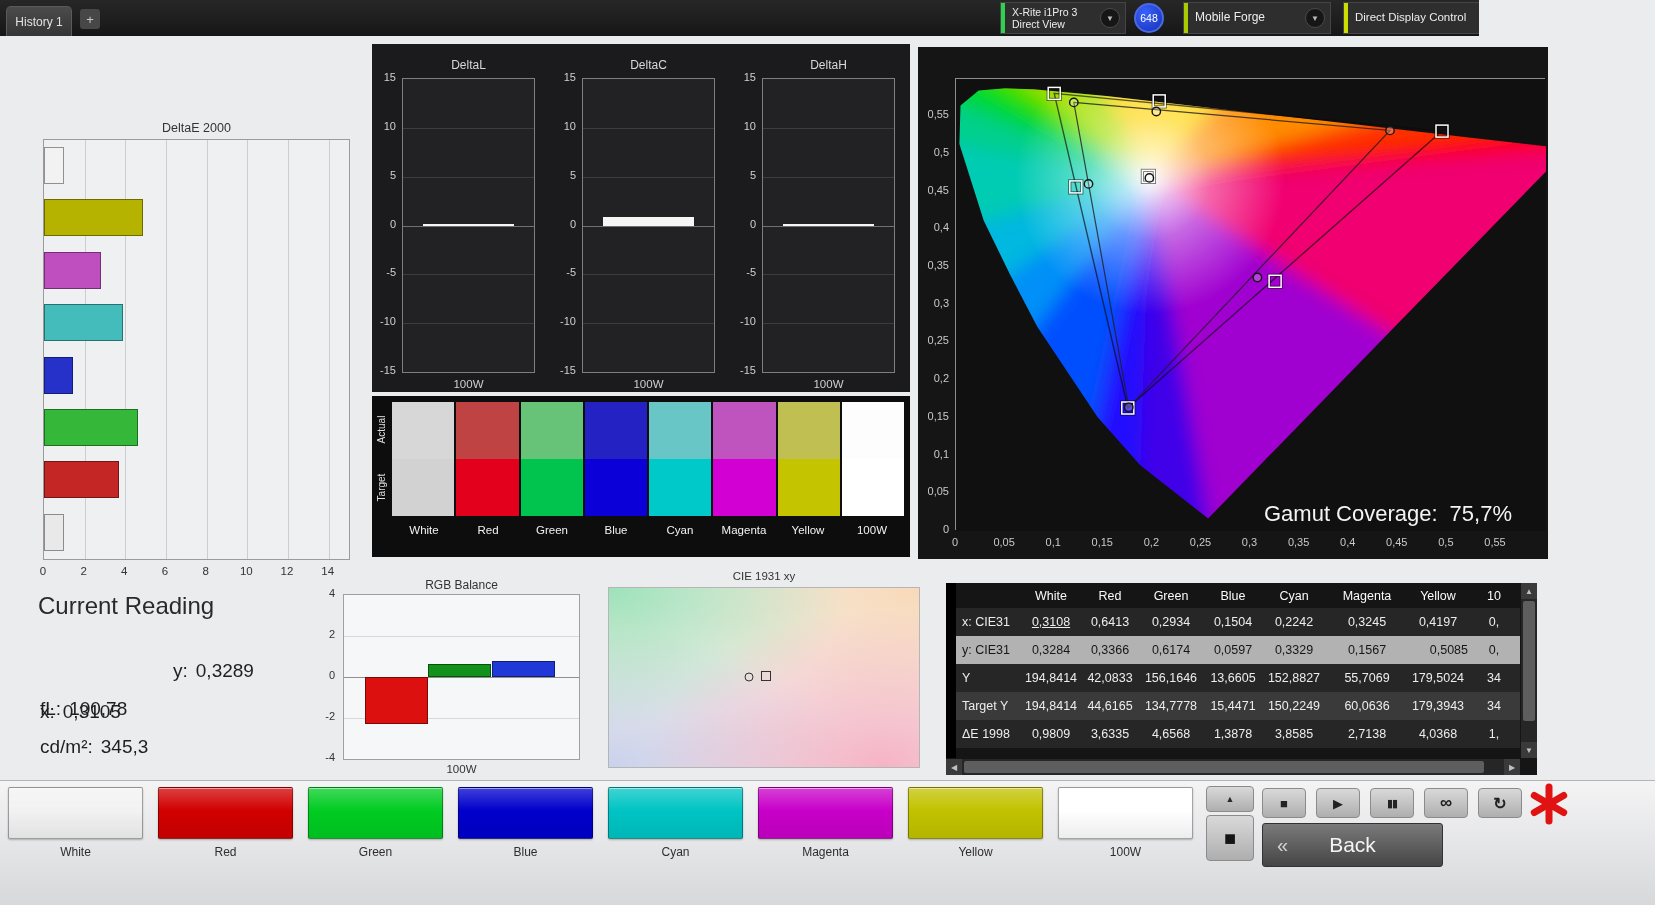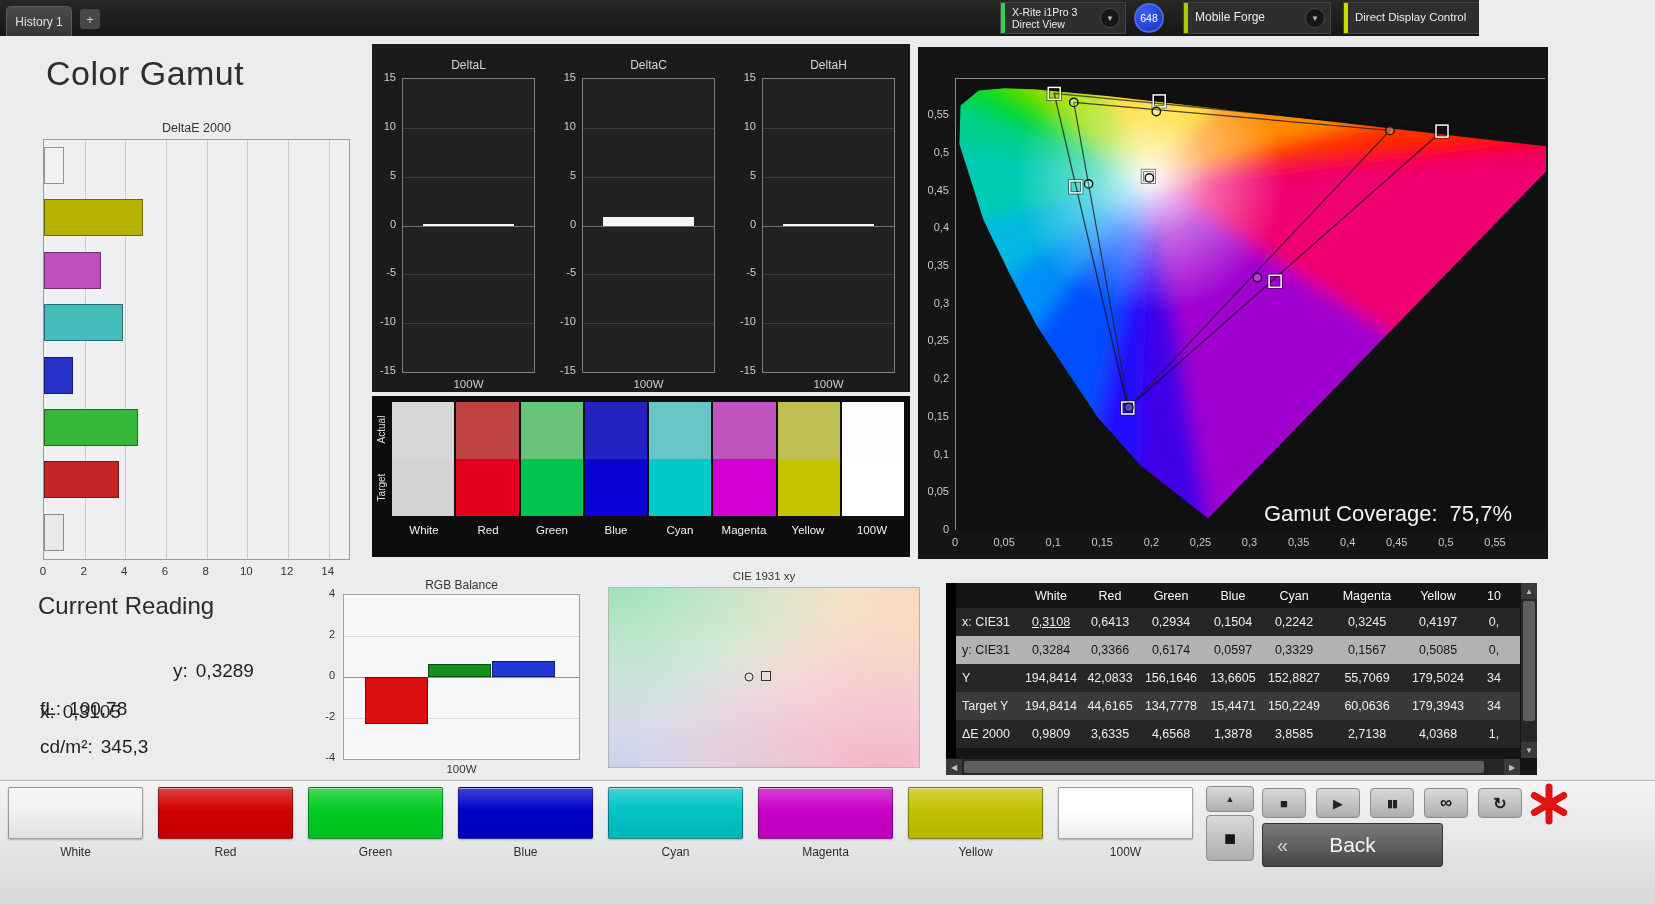--- a/index.html
+++ b/index.html
@@ -159,21 +159,20 @@
     <div class="dd" style="left:1343px;width:168px;">
       <span class="ddbar" style="background:#ccdd00;"></span>
       <span class="ddtext" style="font-size:11.5px;">Direct Display Control</span>
       <span class="ddchev">▼</span>
     </div>
 
     <div id="gearbtn">⚙</div>
     <div id="cornerbtn">⚙</div>
   </div>
 
-  <div id="page-title">Color Gamut</div>
 
   <div id="deltae-title">DeltaE 2000</div>
   <div id="deltae-plot">
       <div class="vgrid" style="left: 40.7px;"></div>
       <div class="vgrid" style="left: 81.3px;"></div>
       <div class="vgrid" style="left: 122px;"></div>
       <div class="vgrid" style="left: 162.7px;"></div>
       <div class="vgrid" style="left: 203.3px;"></div>
       <div class="vgrid" style="left: 244px;"></div>
       <div class="vgrid" style="left: 284.7px;"></div>
@@ -452,21 +451,21 @@
             <div class="tcell" style="width: 52px;">0,</div>
           </div>
           <div class="trow sel">
             <div class="tcell tlabel" style="width: 64px;">y: CIE31</div>
             <div class="tcell" style="width: 62px;">0,3284</div>
             <div class="tcell" style="width: 56px;">0,3366</div>
             <div class="tcell" style="width: 66px;">0,6174</div>
             <div class="tcell" style="width: 58px;">0,0597</div>
             <div class="tcell" style="width: 64px;">0,3329</div>
             <div class="tcell" style="width: 82px;">0,1567</div>
-            <div class="tcell" style="width: 60px;">0,5085</div>
+            <div class="tcell" style="width: 60px; text-align: right;">0,5085</div>
             <div class="tcell" style="width: 52px;">0,</div>
           </div>
           <div class="trow">
             <div class="tcell tlabel" style="width: 64px;">Y</div>
             <div class="tcell" style="width: 62px;">194,8414</div>
             <div class="tcell" style="width: 56px;">42,0833</div>
             <div class="tcell" style="width: 66px;">156,1646</div>
             <div class="tcell" style="width: 58px;">13,6605</div>
             <div class="tcell" style="width: 64px;">152,8827</div>
             <div class="tcell" style="width: 82px;">55,7069</div>
@@ -478,21 +477,21 @@
             <div class="tcell" style="width: 62px;">194,8414</div>
             <div class="tcell" style="width: 56px;">44,6165</div>
             <div class="tcell" style="width: 66px;">134,7778</div>
             <div class="tcell" style="width: 58px;">15,4471</div>
             <div class="tcell" style="width: 64px;">150,2249</div>
             <div class="tcell" style="width: 82px;">60,0636</div>
             <div class="tcell" style="width: 60px;">179,3943</div>
             <div class="tcell" style="width: 52px;">34</div>
           </div>
           <div class="trow">
-            <div class="tcell tlabel" style="width: 64px;">ΔE 2000</div>
+            <div class="tcell tlabel" style="width: 64px;">ΔE 1998</div>
             <div class="tcell" style="width: 62px;">0,9809</div>
             <div class="tcell" style="width: 56px;">3,6335</div>
             <div class="tcell" style="width: 66px;">4,6568</div>
             <div class="tcell" style="width: 58px;">1,3878</div>
             <div class="tcell" style="width: 64px;">3,8585</div>
             <div class="tcell" style="width: 82px;">2,7138</div>
             <div class="tcell" style="width: 60px;">4,0368</div>
             <div class="tcell" style="width: 52px;">1,</div>
           </div>
         </div>

